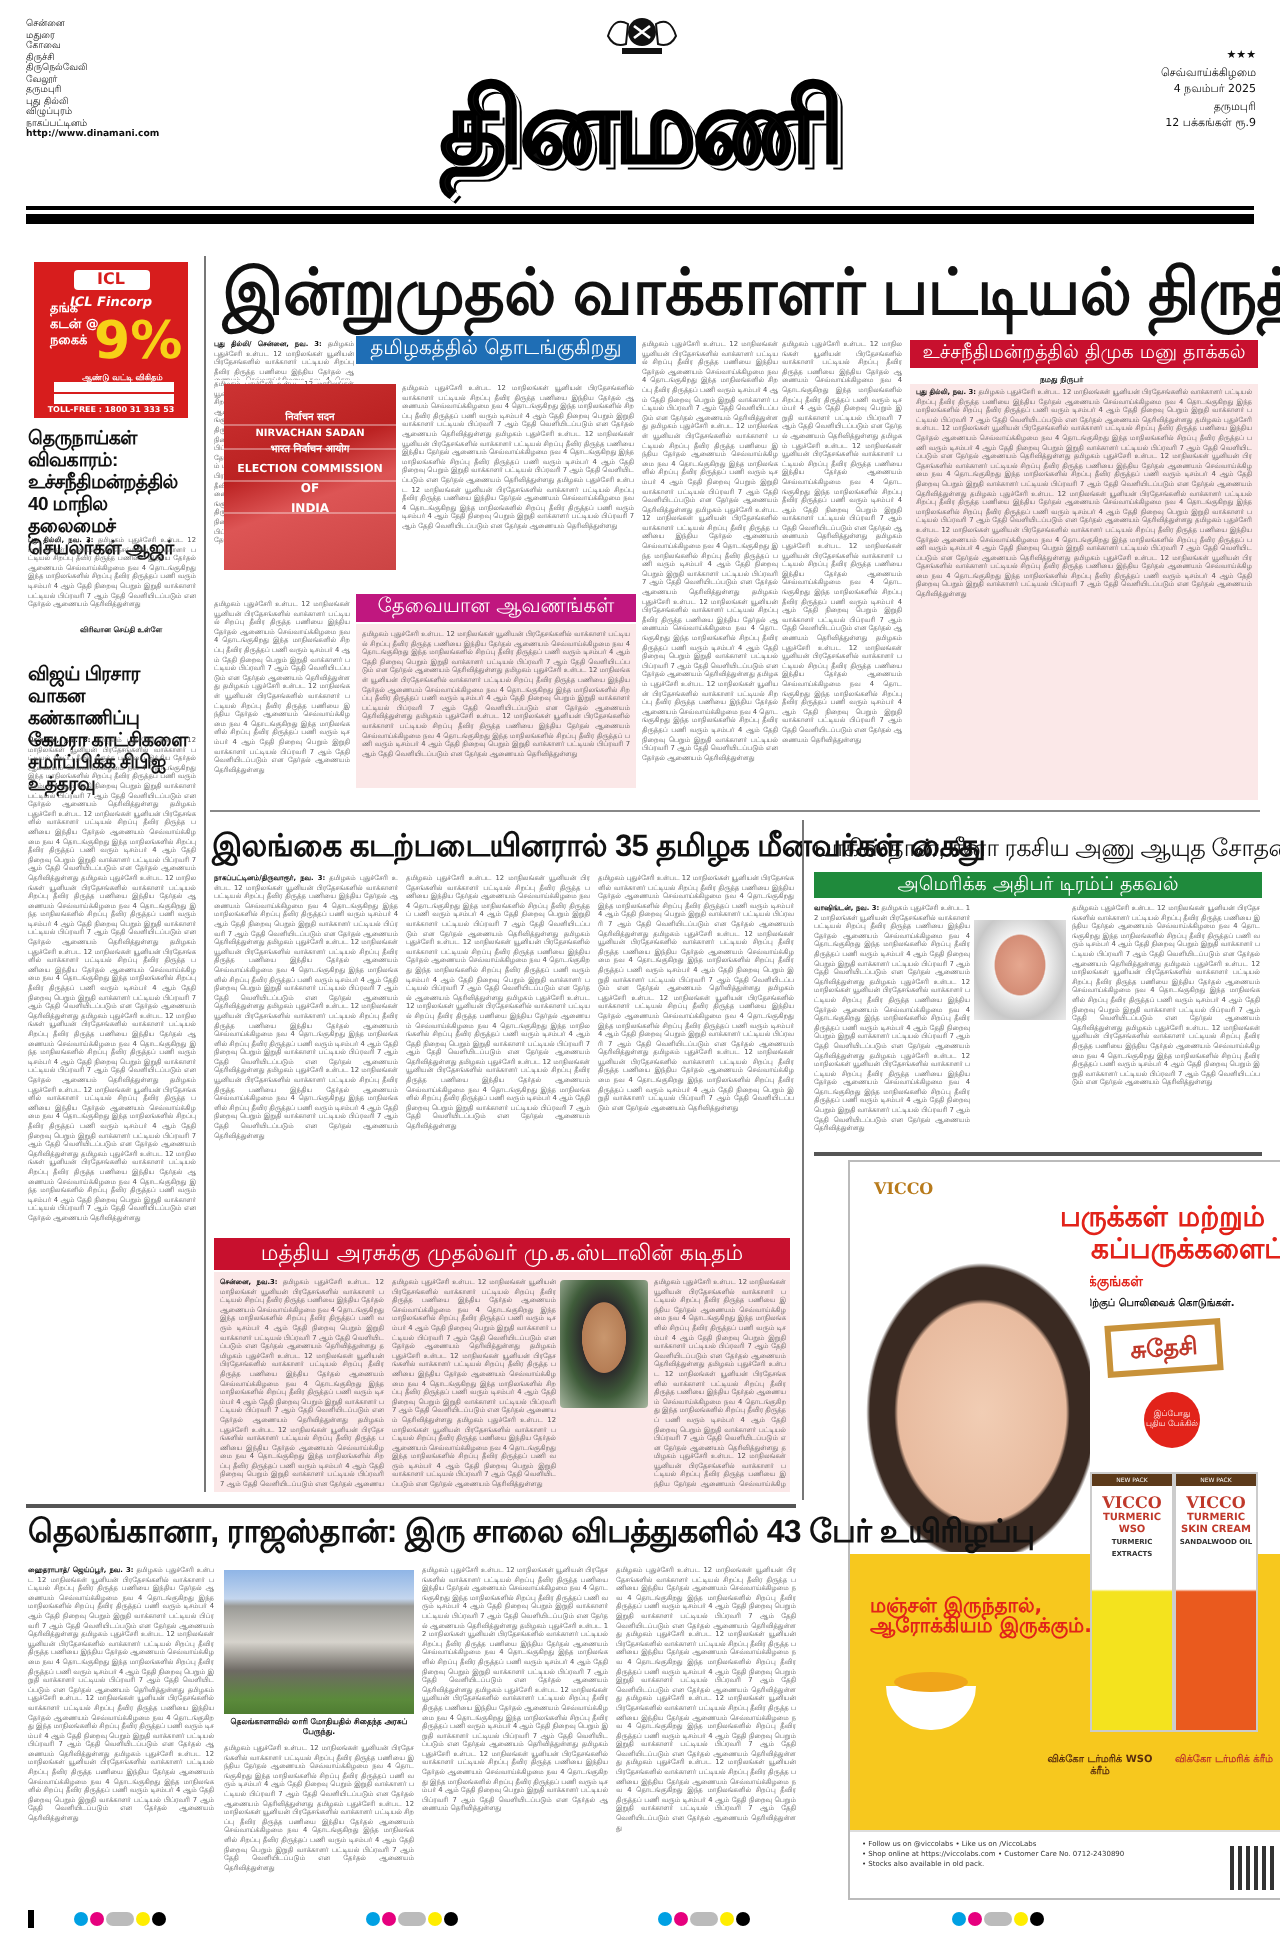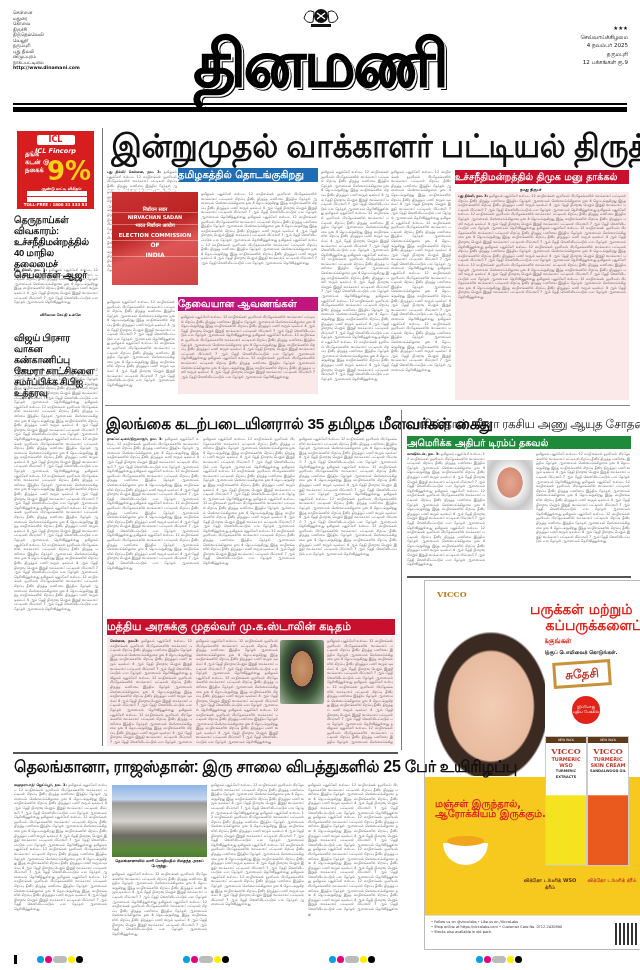--- a/index.html
+++ b/index.html
@@ -3,37 +3,37 @@
 <meta charset="utf-8">
 <style>
 *{box-sizing:border-box;margin:0;padding:0}
 html,body{width:640px;height:970px;background:#fff;overflow:hidden}
 body{font-family:"DejaVu Sans",sans-serif;color:#111;position:relative}
 .abs{position:absolute}
 .filler{font-size:3.4px;line-height:4.6px;color:#555;text-align:justify;word-break:break-all;overflow:hidden}
 .filler b{color:#111}
 .city-list{left:13px;top:10px;font-size:4.6px;line-height:5.5px;color:#111}
 .city-list .url{font-weight:bold}
-.masthead-word{left:150px;top:30px;width:340px;height:68px;font-family:"DejaVu Serif",serif;font-weight:bold;font-size:64px;line-height:68px;text-align:center;color:#111;letter-spacing:-2px;-webkit-text-stroke:1px #000;text-shadow:2px 2px 0 #fff,3px 3px 0 #000}
+.masthead-word{left:150px;top:30px;width:340px;height:68px;font-family:"DejaVu Serif",serif;font-weight:bold;font-size:51px;line-height:68px;text-align:center;color:#111;letter-spacing:-2px;-webkit-text-stroke:1px #000;text-shadow:2px 2px 0 #fff,3px 3px 0 #000}
 .emblem{left:301px;top:4px;width:40px;height:26px}
 .right-meta{right:12px;top:24px;text-align:right;font-size:5.5px;line-height:8.5px;color:#111}
 .rule1{left:13px;top:103px;width:614px;height:2px;background:#000}
 .rule2{left:13px;top:107px;width:614px;height:5px;background:#000}
 .ad-icl{left:17px;top:131px;width:77px;height:78px;background:#d71d1d;color:#fff;text-align:center;overflow:hidden}
 .ad-icl .logo{margin:4px auto 0;width:38px;height:10px;background:#fff;border-radius:2px;color:#d71d1d;font-weight:bold;font-size:8px;line-height:10px}
 .ad-icl .nm{font-size:6.5px;font-weight:bold;font-style:italic;margin-top:2px}
 .ad-icl .rate{position:absolute;left:30px;top:26px;font-size:26px;font-weight:bold;color:#f7d117;line-height:28px}
 .ad-icl .ln{position:absolute;left:8px;font-size:6.5px;line-height:7px;text-align:left;font-weight:bold}
 .ad-icl .strip{position:absolute;left:10px;width:60px;height:5px;background:#fff;color:#d71d1d;font-size:3.3px;line-height:5px}
 .ad-icl .toll{position:absolute;left:0;bottom:2px;width:100%;font-size:4px;font-weight:bold}
 .lh{font-family:"Liberation Sans Narrow","Liberation Sans",sans-serif;font-weight:bold;color:#111;letter-spacing:-0.3px}
 .main-headline{left:106px;top:128px;width:528px;height:36px;font-size:32px;line-height:36px;white-space:nowrap;text-align:center;transform:scaleX(0.98)}
 .vline{background:#777;width:1px}
 .hline{background:#888;height:1px}
-.banner{color:#fff;font-weight:bold;white-space:nowrap;overflow:hidden}
+.banner{color:#fff;text-align:center;font-weight:normal;white-space:nowrap;overflow:hidden}
 .photo-ec{left:112px;top:192px;width:86px;height:93px;background:linear-gradient(160deg,#c33 0%,#b22 40%,#d55 60%,#c44 100%)}
 .photo-ec .txt{position:absolute;left:6px;width:74px;text-align:center;color:#fff;font-size:5px;font-weight:bold;line-height:6px}
 .photo-ec .stripe{position:absolute;left:0;width:100%;height:1px;background:rgba(255,255,255,.35)}
 .box-pink{background:#fbe8e8}
 .stalin-photo{left:280px;top:640px;width:44px;height:64px;border-radius:2px;background:radial-gradient(ellipse at 50% 45%,#c9976e 0%,#b57d55 35%,#2c2c2c 36%,#3f5c3a 60%,#a7b6a0 100%)}
 .trump-photo{left:487px;top:460px;width:46px;height:50px;background:radial-gradient(ellipse at 50% 45%,#e6a890 0%,#d48d76 38%,#f2f2f2 40%,#c8c8c8 70%,#eaeaea 100%)}
 .crash-photo{left:112px;top:785px;width:95px;height:72px;background:linear-gradient(180deg,#8fb5e6 0%,#c4d6ee 20%,#9a9a96 25%,#d6d3cc 50%,#6e6a64 70%,#5b8a3b 90%,#4f7d32 100%)}
 .vicco{left:424px;top:580px;width:220px;height:370px;border:1px solid #bbb;background:#fff;overflow:hidden}
 .vicco .brand{position:absolute;left:12px;top:8px;font-family:"DejaVu Serif",serif;font-weight:bold;color:#b87b1c;font-size:8px}
 .vicco .girl{position:absolute;left:0;top:40px;width:120px;height:155px;background:radial-gradient(ellipse at 55% 55%,#f1cdb4 0%,#e8bb9f 45%,#3a2a22 47%,#3a2a22 60%,#fff 62%)}
@@ -195,21 +195,21 @@
   <div class="abs" style="left:158px;top:296px;width:58px;font-size:5px;font-weight:bold;text-align:center;color:#c0392b">விக்கோ டர்மரிக் க்ரீம்</div>
   <div class="foot">
     <div>• Follow us on @viccolabs • Like us on /ViccoLabs</div>
     <div>• Shop online at https://viccolabs.com • Customer Care No. 0712-2430890</div>
     <div>• Stocks also available in old pack.</div>
   </div>
   <div class="qr"></div>
 </div>
 
 <div class="abs hline" style="left:13px;top:752px;width:385px;background:#555;height:2px"></div>
-<div class="abs lh" style="left:14px;top:757px;width:386px;font-size:16px;line-height:20px;white-space:nowrap">தெலங்கானா, ராஜஸ்தான்: இரு சாலை விபத்துகளில் 25 பேர் உயிரிழப்பு</div>
+<div class="abs lh" style="left:14px;top:757px;width:386px;font-size:16px;line-height:20px;white-space:nowrap">தெலங்கானா, ராஜஸ்தான்: இரு சாலை விபத்துகளில் 43 பேர் உயிரிழப்பு</div>
 <div class="abs filler" style="left:14px;top:783px;width:93px;height:165px"><b>ஹைதராபாத்/ ஜெய்ப்பூர், நவ. 3:</b> <span>தமிழகம் புதுச்சேரி உள்பட 12 மாநிலங்கள் யூனியன் பிரதேசங்களில் வாக்காளர் பட்டியல் சிறப்பு தீவிர திருத்த பணியை இந்திய தேர்தல் ஆணையம் செவ்வாய்க்கிழமை நவ 4 தொடங்குகிறது இந்த மாநிலங்களில் சிறப்பு தீவிர திருத்தப் பணி வரும் டிசம்பர் 4 ஆம் தேதி நிறைவு பெறும் இறுதி வாக்காளர் பட்டியல் பிப்ரவரி 7 ஆம் தேதி வெளியிடப்படும் என தேர்தல் ஆணையம் தெரிவித்துள்ளது </span><span>தமிழகம் புதுச்சேரி உள்பட 12 மாநிலங்கள் யூனியன் பிரதேசங்களில் வாக்காளர் பட்டியல் சிறப்பு தீவிர திருத்த பணியை இந்திய தேர்தல் ஆணையம் செவ்வாய்க்கிழமை நவ 4 தொடங்குகிறது இந்த மாநிலங்களில் சிறப்பு தீவிர திருத்தப் பணி வரும் டிசம்பர் 4 ஆம் தேதி நிறைவு பெறும் இறுதி வாக்காளர் பட்டியல் பிப்ரவரி 7 ஆம் தேதி வெளியிடப்படும் என தேர்தல் ஆணையம் தெரிவித்துள்ளது </span><span>தமிழகம் புதுச்சேரி உள்பட 12 மாநிலங்கள் யூனியன் பிரதேசங்களில் வாக்காளர் பட்டியல் சிறப்பு தீவிர திருத்த பணியை இந்திய தேர்தல் ஆணையம் செவ்வாய்க்கிழமை நவ 4 தொடங்குகிறது இந்த மாநிலங்களில் சிறப்பு தீவிர திருத்தப் பணி வரும் டிசம்பர் 4 ஆம் தேதி நிறைவு பெறும் இறுதி வாக்காளர் பட்டியல் பிப்ரவரி 7 ஆம் தேதி வெளியிடப்படும் என தேர்தல் ஆணையம் தெரிவித்துள்ளது </span><span>தமிழகம் புதுச்சேரி உள்பட 12 மாநிலங்கள் யூனியன் பிரதேசங்களில் வாக்காளர் பட்டியல் சிறப்பு தீவிர திருத்த பணியை இந்திய தேர்தல் ஆணையம் செவ்வாய்க்கிழமை நவ 4 தொடங்குகிறது இந்த மாநிலங்களில் சிறப்பு தீவிர திருத்தப் பணி வரும் டிசம்பர் 4 ஆம் தேதி நிறைவு பெறும் இறுதி வாக்காளர் பட்டியல் பிப்ரவரி 7 ஆம் தேதி வெளியிடப்படும் என தேர்தல் ஆணையம் தெரிவித்துள்ளது </span></div>
 <div class="abs crash-photo"></div>
 <div class="abs" style="left:112px;top:859px;width:95px;font-size:3.8px;font-weight:bold;text-align:center;line-height:4.6px">தெலங்கானாவில் லாரி மோதியதில் சிதைந்த அரசுப் பேருந்து.</div>
 <div class="abs filler" style="left:112px;top:872px;width:95px;height:76px"><span>தமிழகம் புதுச்சேரி உள்பட 12 மாநிலங்கள் யூனியன் பிரதேசங்களில் வாக்காளர் பட்டியல் சிறப்பு தீவிர திருத்த பணியை இந்திய தேர்தல் ஆணையம் செவ்வாய்க்கிழமை நவ 4 தொடங்குகிறது இந்த மாநிலங்களில் சிறப்பு தீவிர திருத்தப் பணி வரும் டிசம்பர் 4 ஆம் தேதி நிறைவு பெறும் இறுதி வாக்காளர் பட்டியல் பிப்ரவரி 7 ஆம் தேதி வெளியிடப்படும் என தேர்தல் ஆணையம் தெரிவித்துள்ளது </span><span>தமிழகம் புதுச்சேரி உள்பட 12 மாநிலங்கள் யூனியன் பிரதேசங்களில் வாக்காளர் பட்டியல் சிறப்பு தீவிர திருத்த பணியை இந்திய தேர்தல் ஆணையம் செவ்வாய்க்கிழமை நவ 4 தொடங்குகிறது இந்த மாநிலங்களில் சிறப்பு தீவிர திருத்தப் பணி வரும் டிசம்பர் 4 ஆம் தேதி நிறைவு பெறும் இறுதி வாக்காளர் பட்டியல் பிப்ரவரி 7 ஆம் தேதி வெளியிடப்படும் என தேர்தல் ஆணையம் தெரிவித்துள்ளது </span></div>
 <div class="abs filler" style="left:211px;top:783px;width:93px;height:165px"><span>தமிழகம் புதுச்சேரி உள்பட 12 மாநிலங்கள் யூனியன் பிரதேசங்களில் வாக்காளர் பட்டியல் சிறப்பு தீவிர திருத்த பணியை இந்திய தேர்தல் ஆணையம் செவ்வாய்க்கிழமை நவ 4 தொடங்குகிறது இந்த மாநிலங்களில் சிறப்பு தீவிர திருத்தப் பணி வரும் டிசம்பர் 4 ஆம் தேதி நிறைவு பெறும் இறுதி வாக்காளர் பட்டியல் பிப்ரவரி 7 ஆம் தேதி வெளியிடப்படும் என தேர்தல் ஆணையம் தெரிவித்துள்ளது </span><span>தமிழகம் புதுச்சேரி உள்பட 12 மாநிலங்கள் யூனியன் பிரதேசங்களில் வாக்காளர் பட்டியல் சிறப்பு தீவிர திருத்த பணியை இந்திய தேர்தல் ஆணையம் செவ்வாய்க்கிழமை நவ 4 தொடங்குகிறது இந்த மாநிலங்களில் சிறப்பு தீவிர திருத்தப் பணி வரும் டிசம்பர் 4 ஆம் தேதி நிறைவு பெறும் இறுதி வாக்காளர் பட்டியல் பிப்ரவரி 7 ஆம் தேதி வெளியிடப்படும் என தேர்தல் ஆணையம் தெரிவித்துள்ளது </span><span>தமிழகம் புதுச்சேரி உள்பட 12 மாநிலங்கள் யூனியன் பிரதேசங்களில் வாக்காளர் பட்டியல் சிறப்பு தீவிர திருத்த பணியை இந்திய தேர்தல் ஆணையம் செவ்வாய்க்கிழமை நவ 4 தொடங்குகிறது இந்த மாநிலங்களில் சிறப்பு தீவிர திருத்தப் பணி வரும் டிசம்பர் 4 ஆம் தேதி நிறைவு பெறும் இறுதி வாக்காளர் பட்டியல் பிப்ரவரி 7 ஆம் தேதி வெளியிடப்படும் என தேர்தல் ஆணையம் தெரிவித்துள்ளது </span><span>தமிழகம் புதுச்சேரி உள்பட 12 மாநிலங்கள் யூனியன் பிரதேசங்களில் வாக்காளர் பட்டியல் சிறப்பு தீவிர திருத்த பணியை இந்திய தேர்தல் ஆணையம் செவ்வாய்க்கிழமை நவ 4 தொடங்குகிறது இந்த மாநிலங்களில் சிறப்பு தீவிர திருத்தப் பணி வரும் டிசம்பர் 4 ஆம் தேதி நிறைவு பெறும் இறுதி வாக்காளர் பட்டியல் பிப்ரவரி 7 ஆம் தேதி வெளியிடப்படும் என தேர்தல் ஆணையம் தெரிவித்துள்ளது </span></div>
 <div class="abs filler" style="left:308px;top:783px;width:90px;height:165px"><span>தமிழகம் புதுச்சேரி உள்பட 12 மாநிலங்கள் யூனியன் பிரதேசங்களில் வாக்காளர் பட்டியல் சிறப்பு தீவிர திருத்த பணியை இந்திய தேர்தல் ஆணையம் செவ்வாய்க்கிழமை நவ 4 தொடங்குகிறது இந்த மாநிலங்களில் சிறப்பு தீவிர திருத்தப் பணி வரும் டிசம்பர் 4 ஆம் தேதி நிறைவு பெறும் இறுதி வாக்காளர் பட்டியல் பிப்ரவரி 7 ஆம் தேதி வெளியிடப்படும் என தேர்தல் ஆணையம் தெரிவித்துள்ளது </span><span>தமிழகம் புதுச்சேரி உள்பட 12 மாநிலங்கள் யூனியன் பிரதேசங்களில் வாக்காளர் பட்டியல் சிறப்பு தீவிர திருத்த பணியை இந்திய தேர்தல் ஆணையம் செவ்வாய்க்கிழமை நவ 4 தொடங்குகிறது இந்த மாநிலங்களில் சிறப்பு தீவிர திருத்தப் பணி வரும் டிசம்பர் 4 ஆம் தேதி நிறைவு பெறும் இறுதி வாக்காளர் பட்டியல் பிப்ரவரி 7 ஆம் தேதி வெளியிடப்படும் என தேர்தல் ஆணையம் தெரிவித்துள்ளது </span><span>தமிழகம் புதுச்சேரி உள்பட 12 மாநிலங்கள் யூனியன் பிரதேசங்களில் வாக்காளர் பட்டியல் சிறப்பு தீவிர திருத்த பணியை இந்திய தேர்தல் ஆணையம் செவ்வாய்க்கிழமை நவ 4 தொடங்குகிறது இந்த மாநிலங்களில் சிறப்பு தீவிர திருத்தப் பணி வரும் டிசம்பர் 4 ஆம் தேதி நிறைவு பெறும் இறுதி வாக்காளர் பட்டியல் பிப்ரவரி 7 ஆம் தேதி வெளியிடப்படும் என தேர்தல் ஆணையம் தெரிவித்துள்ளது </span><span>தமிழகம் புதுச்சேரி உள்பட 12 மாநிலங்கள் யூனியன் பிரதேசங்களில் வாக்காளர் பட்டியல் சிறப்பு தீவிர திருத்த பணியை இந்திய தேர்தல் ஆணையம் செவ்வாய்க்கிழமை நவ 4 தொடங்குகிறது இந்த மாநிலங்களில் சிறப்பு தீவிர திருத்தப் பணி வரும் டிசம்பர் 4 ஆம் தேதி நிறைவு பெறும் இறுதி வாக்காளர் பட்டியல் பிப்ரவரி 7 ஆம் தேதி வெளியிடப்படும் என தேர்தல் ஆணையம் தெரிவித்துள்ளது </span></div>
 
 <div class="abs" style="left:14px;top:955px;width:3px;height:9px;background:#000"></div>
 <div class="abs regmark" style="left:37px;top:956px">
     <span style="background:#00a0e3"></span>

